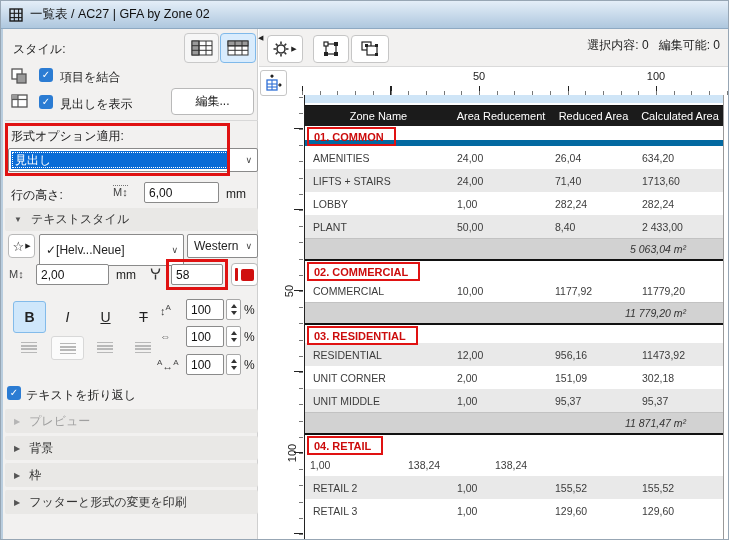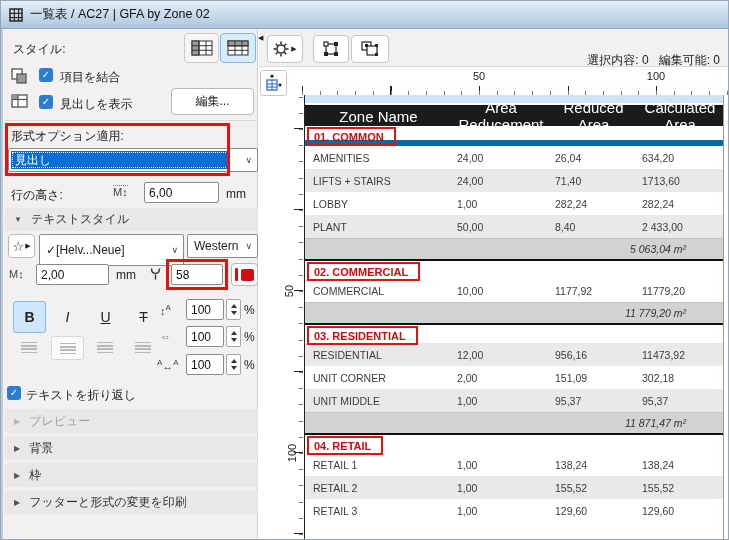--- a/index.html
+++ b/index.html
@@ -47,21 +47,21 @@
   .spin .up{width:0;height:0;border-left:3.5px solid transparent;border-right:3.5px solid transparent;border-bottom:4px solid #333;}
   .spin .dn{width:0;height:0;border-left:3.5px solid transparent;border-right:3.5px solid transparent;border-top:4px solid #333;}
   .micon{font-size:11px;color:#444;white-space:nowrap;}
   .micon .ar{font-size:11px;}
   .smallA{font-size:8px;vertical-align:super;}
   
   .toolbar{position:absolute;left:258px;top:28px;width:471px;height:38px;background:#f2f1f0;
     border-bottom:1px solid #dadada;box-sizing:border-box;}
   .toolbtn{position:absolute;height:28px;background:#fff;border:1px solid #c6c6c6;border-radius:4px;
     display:flex;align-items:center;justify-content:center;box-sizing:border-box;gap:2px;}
-  .statusinfo{position:absolute;right:10px;top:23px;font-size:12px;color:#1c1c1c;display:flex;gap:10px;}
+  .statusinfo{position:absolute;right:10px;top:8px;font-size:12px;color:#1c1c1c;display:flex;gap:10px;}
   .contentbg{position:absolute;left:258px;top:66px;width:471px;height:474px;background:#fff;}
   .cornerbtn{position:absolute;left:259px;top:69px;width:27px;height:26px;background:#fff;
     border:1px solid #c6c6c6;border-radius:3px;display:flex;align-items:center;justify-content:center;box-sizing:border-box;}
   .hruler{position:absolute;left:300px;top:66px;width:429px;height:28px;background:#fff;
     background-image:
       repeating-linear-gradient(90deg,transparent 0 1px,#777 1px 2px,transparent 2px 17.7px),
       repeating-linear-gradient(90deg,transparent 0 1px,#222 1px 2.4px,transparent 2.4px 88.5px);
     background-size:100% 4px,100% 9px;background-position:left bottom,left bottom;background-repeat:no-repeat;}
   .hruler .rlabel{position:absolute;top:3px;transform:translateX(-50%);font-size:11px;color:#222;}
   .vruler{position:absolute;left:286px;top:94px;width:16px;height:446px;background:#fff;
@@ -71,21 +71,21 @@
     background-size:4px 100%,9px 100%;background-position:right top,right top;background-repeat:no-repeat;}
   .vruler .rlabel{position:absolute;left:-4px;transform:translateY(-50%) rotate(-90deg);font-size:11px;color:#222;}
   .splitter-arrow{position:absolute;left:257px;top:33px;font-size:7px;color:#222;}
   
   .schedule{position:absolute;left:303px;top:94px;width:420px;bottom:0;background:#fff;
     border-left:1px solid #222;border-right:1px solid #999;box-sizing:border-box;overflow:hidden;}
   .t-band{height:8px;background:#cfe5f7;}
   .t-topline{height:1px;background:#111;margin-top:2px;}
   .t-title{height:20px;margin-top:2px;background:#1b1b1b;color:#fff;font-weight:bold;font-size:11.5px;
     letter-spacing:1px;display:flex;align-items:center;justify-content:center;}
-  .t-cols{height:20px;background:#1b1b1b;color:#fff;font-size:15px;display:flex;align-items:center;}
+  .t-cols{height:20px;background:#1b1b1b;color:#fff;font-size:11px;display:flex;align-items:center;}
   .t-cols span{text-align:center;box-sizing:border-box;}
   .hc0{width:147px;} .hc1{width:98px;} .hc2{width:87px;} .hc3{flex:1;}
   .t-grouprow{height:20px;background:#fff;position:relative;box-sizing:border-box;}
   .t-grouprow{border-top:2px solid #111;}
   .t-grouprow.first{border-top:none;border-bottom:6px solid #0369a1;}
   .red-annot{position:absolute;left:2px;top:1px;height:15px;display:inline-flex;align-items:center;
     border:2px solid #e01212;padding:0 10px 0 5px;color:#cc0c0c;font-weight:bold;font-size:11px;white-space:nowrap;}
   .t-row{height:23px;display:flex;align-items:center;font-size:10.5px;color:#3c3c3c;box-sizing:border-box;background:#fff;}
   .t-row.alt{background:#e9e9e9;}
   .c{box-sizing:border-box;white-space:nowrap;}
@@ -405,21 +405,20 @@
           <span class="c c2">95,37</span>
           <span class="c c3">95,37</span>
         </div>
         <div class="t-subtotal">
           <span>11 871,47 m²</span>
         </div>
         <div class="t-grouprow">
           <span class="red-annot">04. RETAIL</span>
         </div>
         <div class="t-row">
-          <span class="c c0">RETAIL 1</span>
           <span class="c c1">1,00</span>
           <span class="c c2">138,24</span>
           <span class="c c3">138,24</span>
         </div>
         <div class="t-row alt">
           <span class="c c0">RETAIL 2</span>
           <span class="c c1">1,00</span>
           <span class="c c2">155,52</span>
           <span class="c c3">155,52</span>
         </div>

